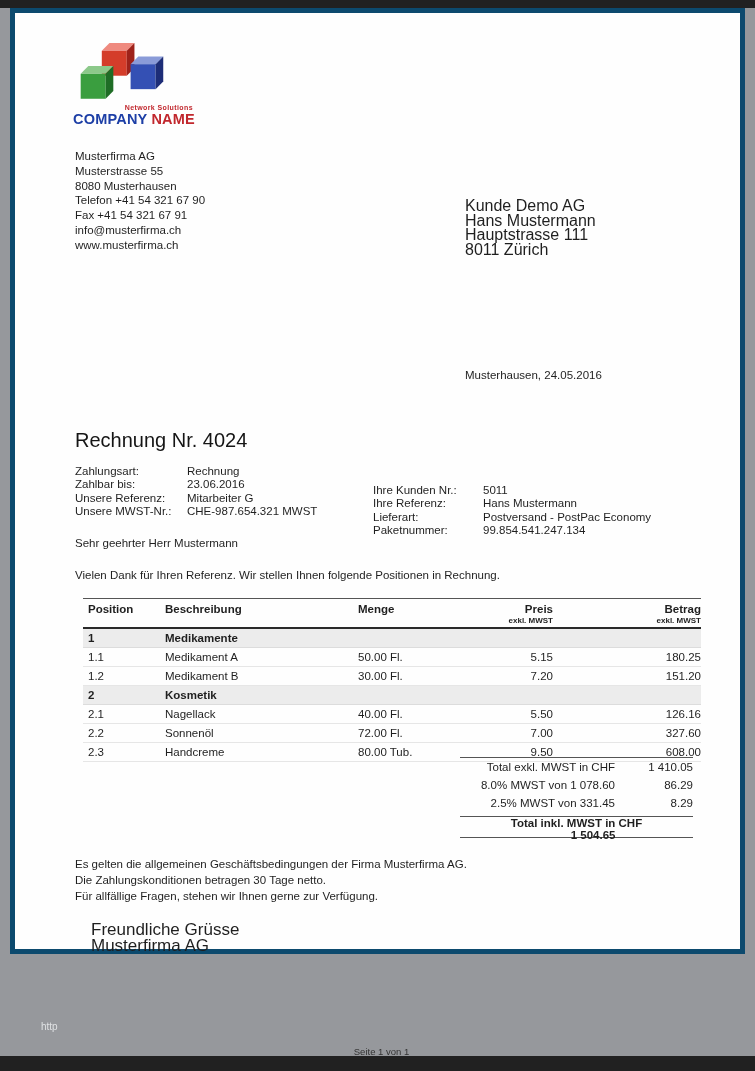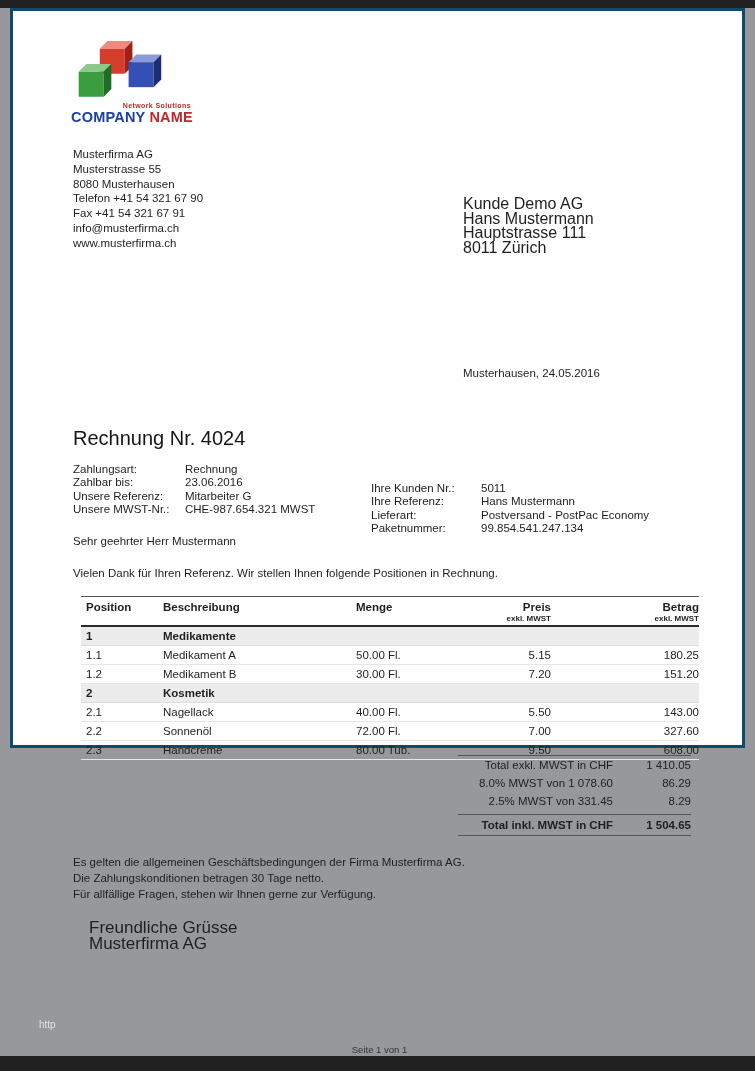--- a/index.html
+++ b/index.html
@@ -14,23 +14,23 @@
   }
   .abs { position: absolute; }
 
   .bar { position: absolute; left: 0; width: 755px; background: #212121; }
   .bar-top { top: 0; height: 8px; }
   .bar-bottom { bottom: 0; height: 15px; }
 
   .page {
     position: absolute;
     left: 10px; top: 8px;
-    width: 735px; height: 740px;
+    width: 735px; height: 946px;
     background: #fefefe;
-    border: 3px solid #0c4a6e;
+    border: 5px solid #0c4a6e;
     box-sizing: border-box;
   }
 
   
   .logo { left: 58px; top: 22px; width: 122px; }
   .logo-cubes { display: block; }
   .logo-tagline {
     text-align: right; font-size: 7px; font-weight: bold;
     color: #c1272d; letter-spacing: .4px; margin: 1px 2px 0 0;
   }
@@ -73,21 +73,21 @@
   .c-betrag { width: 148px; text-align: right; flex: none; }
   .sub { display: block; font-size: 8px; margin-top: 1px; font-weight: bold; }
 
   
   .totals { left: 445px; top: 744px; width: 233px; font-size: 11.5px; border-top: 1px solid #555; }
   .total-row { display: flex; align-items: center; height: 18px; }
   .t-label { flex: 1; text-align: right; }
   .t-value { width: 78px; text-align: right; flex: none; }
   .total-row.grand {
     font-weight: bold; height: 20px; margin-top: 4px;
-    border-top: 1px solid #555; border-bottom: 1px solid #555;
+    border-top: 1px solid #555; border-bottom: 1px solid #555; flex-direction: column;
   }
 
   
   .closing { left: 60px; top: 843px; font-size: 11.5px; line-height: 16px; }
   .signoff { left: 76px; top: 909px; font-size: 17px; line-height: 16px; }
 
   .watermark { left: 26px; top: 1008px; font-size: 10px; color: #e0e2e4; }
   .page-footer { left: 0; top: 1033px; width: 733px; text-align: center; font-size: 9.5px; color: #333; }
 </style>
 </head>
@@ -212,21 +212,21 @@
       <span class="c-desc">Kosmetik</span>
       <span class="c-menge"></span>
       <span class="c-preis"></span>
       <span class="c-betrag"></span>
     </div>
     <div class="trow">
       <span class="c-pos">2.1</span>
       <span class="c-desc">Nagellack</span>
       <span class="c-menge">40.00 Fl.</span>
       <span class="c-preis">5.50</span>
-      <span class="c-betrag">143.00</span>
+      <span class="c-betrag">126.16</span>
     </div>
     <div class="trow">
       <span class="c-pos">2.2</span>
       <span class="c-desc">Sonnenöl</span>
       <span class="c-menge">72.00 Fl.</span>
       <span class="c-preis">7.00</span>
       <span class="c-betrag">327.60</span>
     </div>
     <div class="trow">
       <span class="c-pos">2.3</span>

